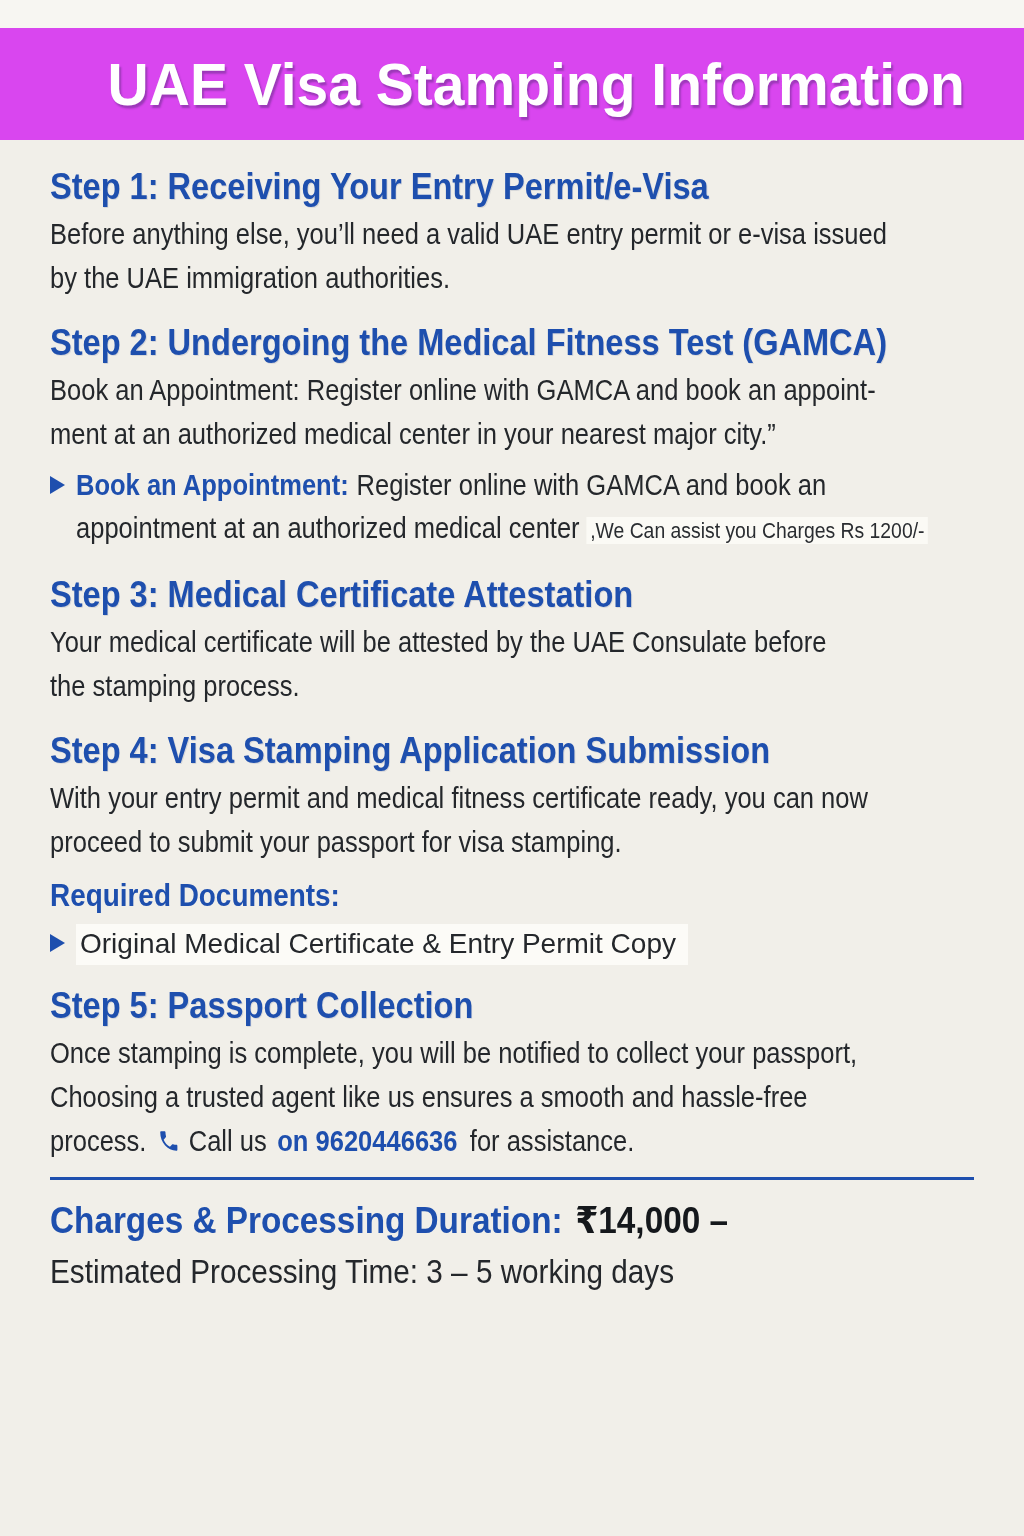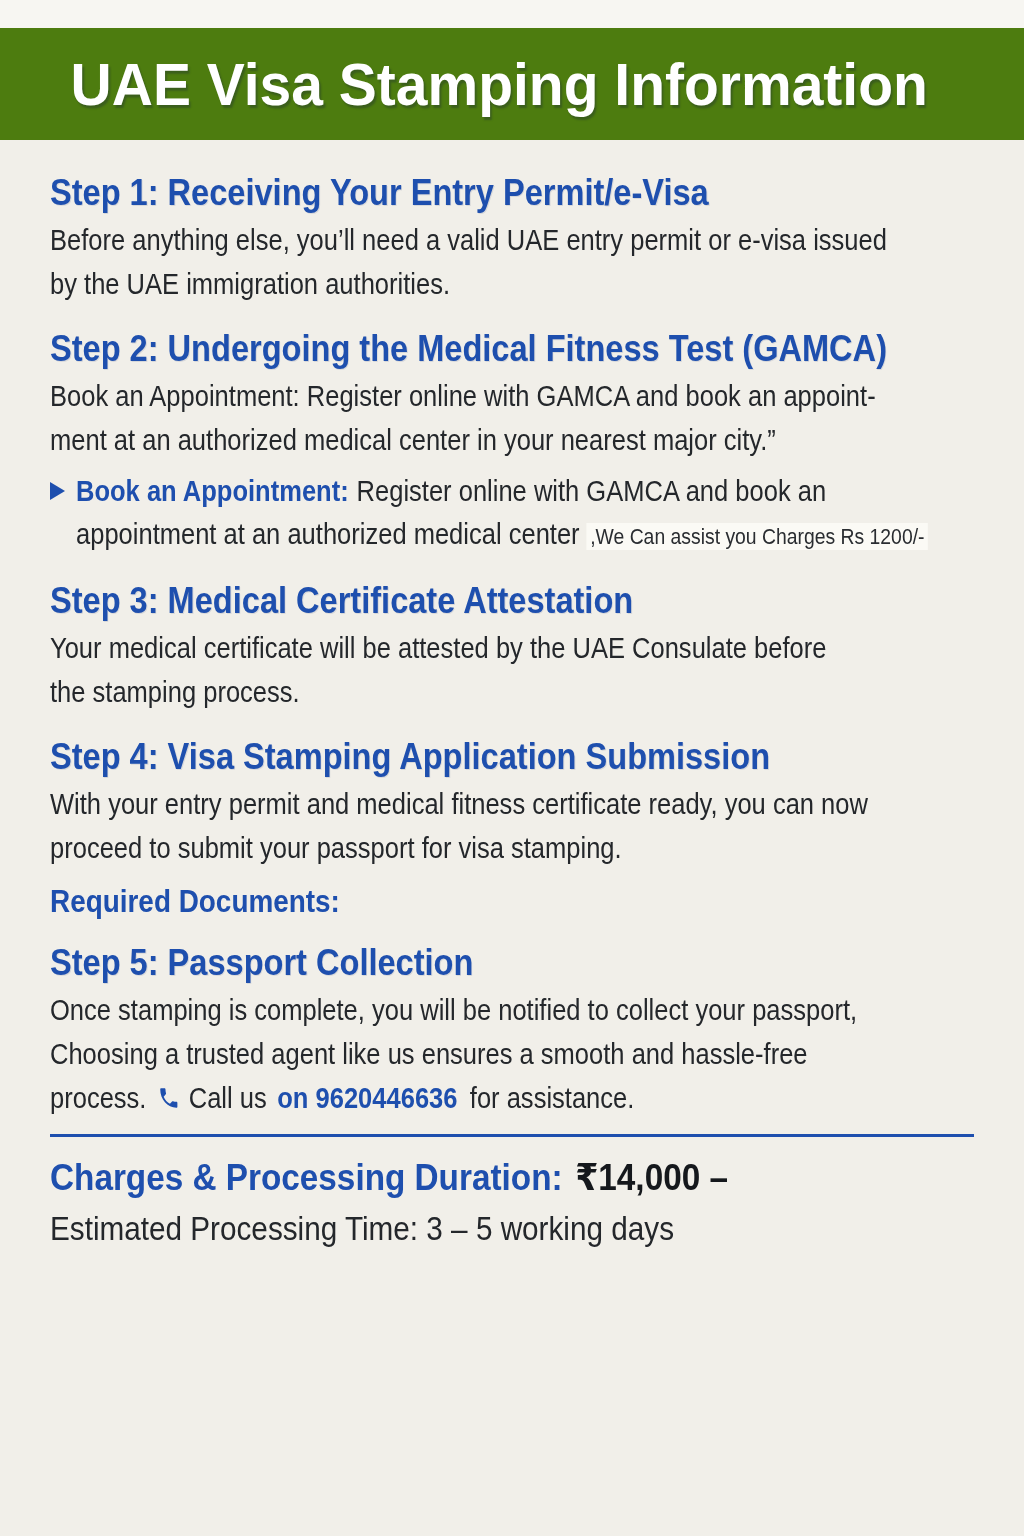--- a/index.html
+++ b/index.html
@@ -7,31 +7,31 @@
   .page {
     width: 1024px; height: 1536px;
     background: #f1efe9;
     overflow: hidden;
     position: relative;
     font-family: "Liberation Sans", "DejaVu Sans", sans-serif;
     color: #24272b;
   }
   .top-strip { height: 28px; background: #f7f6f2; }
   .banner {
-    height: 112px; background: #4d7c0f;
-    display: flex; align-items: center; justify-content: flex-start; padding-left: 48px;
+    height: 112px; background: #d946ef;
+    display: flex; align-items: center; justify-content: center; padding-left: 48px;
   }
   .banner-title {
     margin: 0; color: #ffffff;
     font-size: 60px; font-weight: bold;
     white-space: nowrap;
     transform: scaleX(.95);
     text-shadow: 2px 3px 2px rgba(15,25,60,.30);
   }
-  .content { padding: 14px 50px; display: flow-root; }
+  .content { padding: 8px 50px; display: flow-root; }
   .step-h {
     margin: 0; color: #1e4fae;
     font-size: 37px; font-weight: bold; line-height: 46px;
     white-space: nowrap;
     transform: scaleX(.88); transform-origin: 0 50%;
     text-shadow: 1px 1px 0 rgba(30,50,110,.12);
   }
   .line {
     margin: 0; font-size: 29px; line-height: 44px;
     white-space: nowrap;
@@ -114,20 +114,24 @@
     <p class="line mt2">Your medical certificate will be attested by the UAE Consulate before</p>
     <p class="line">the stamping process.</p>
 
     <h2 class="step-h mt20">Step 4: Visa Stamping Application Submission</h2>
     <p class="line mt2">With your entry permit and medical fitness certificate ready, you can now</p>
     <p class="line">proceed to submit your passport for visa stamping.</p>
 
     <h3 class="req-h mt12">Required Documents:</h3>
 
 
+    <div class="bullet mt6">
+      <span class="tri doc-tri-adjust"></span>
+      <p class="line noscale"><span class="highlight">Original Medical Certificate &amp; Entry Permit Copy</span></p>
+    </div>
 
     <h2 class="step-h mt18">Step 5: Passport Collection</h2>
     <p class="line mt2">Once stamping is complete, you will be notified to collect your passport,</p>
     <p class="line">Choosing a trusted agent like us ensures a smooth and hassle-free</p>
     <p class="line"><span>process.</span><svg class="phone-icon" width="26" height="26" viewBox="0 0 24 24">
           <path fill="#1e4fae" d="M6.62 10.79c1.44 2.83 3.76 5.14 6.59 6.59l2.2-2.2c.27-.27.67-.36 1.02-.24 1.12.37 2.33.57 3.57.57.55 0 1 .45 1 1V20c0 .55-.45 1-1 1-9.39 0-17-7.61-17-17 0-.55.45-1 1-1h3.5c.55 0 1 .45 1 1 0 1.25.2 2.45.57 3.57.11.35.03.74-.25 1.02l-2.2 2.2z"></path>
         </svg><span class="call-us">Call us</span><span class="phone-num">on 9620446636</span><span>for assistance.</span></p>
 
     <hr class="divider">
 

